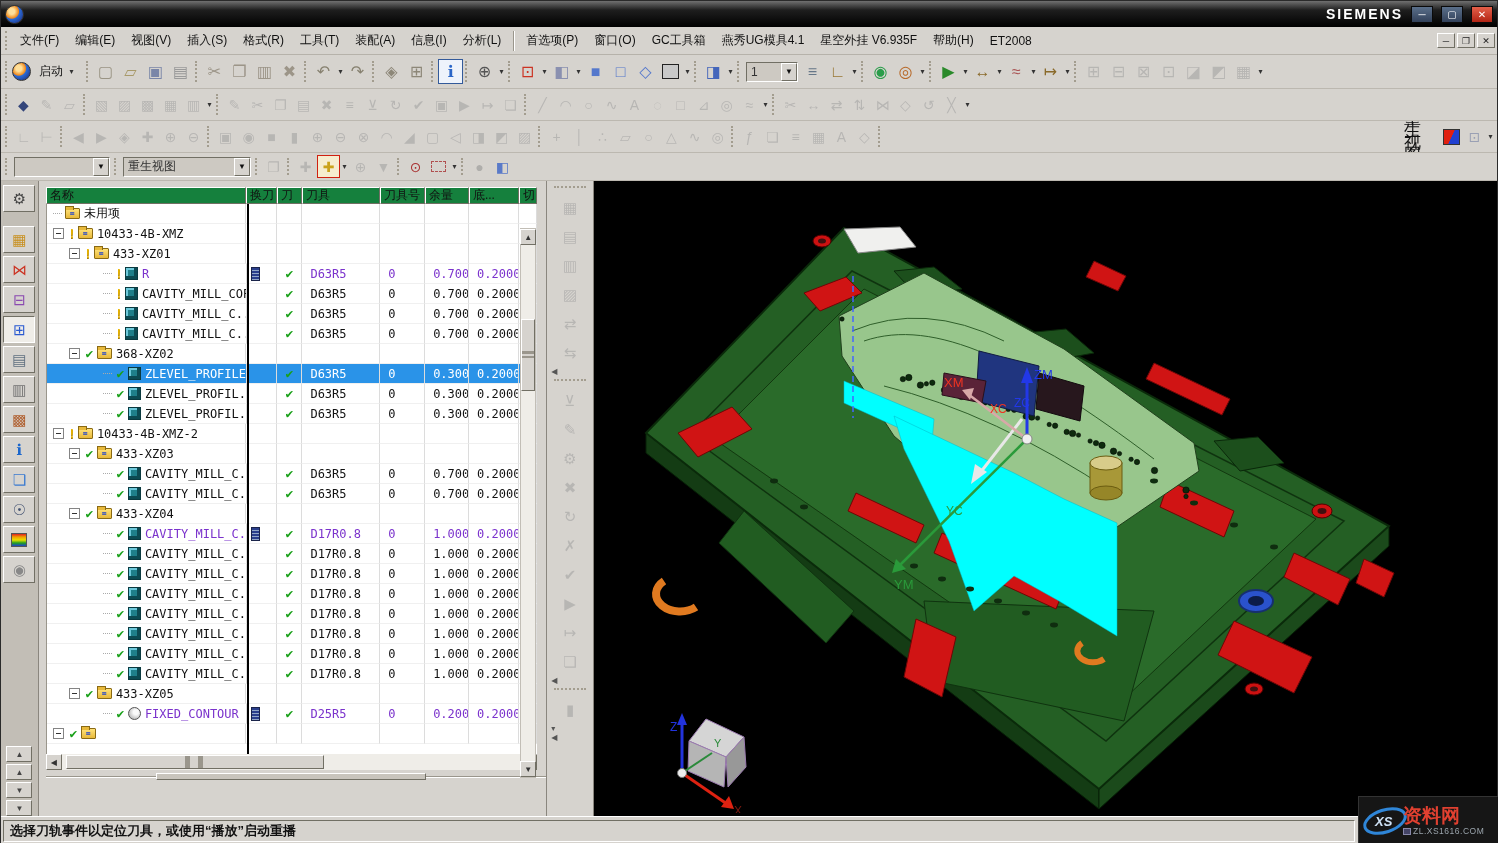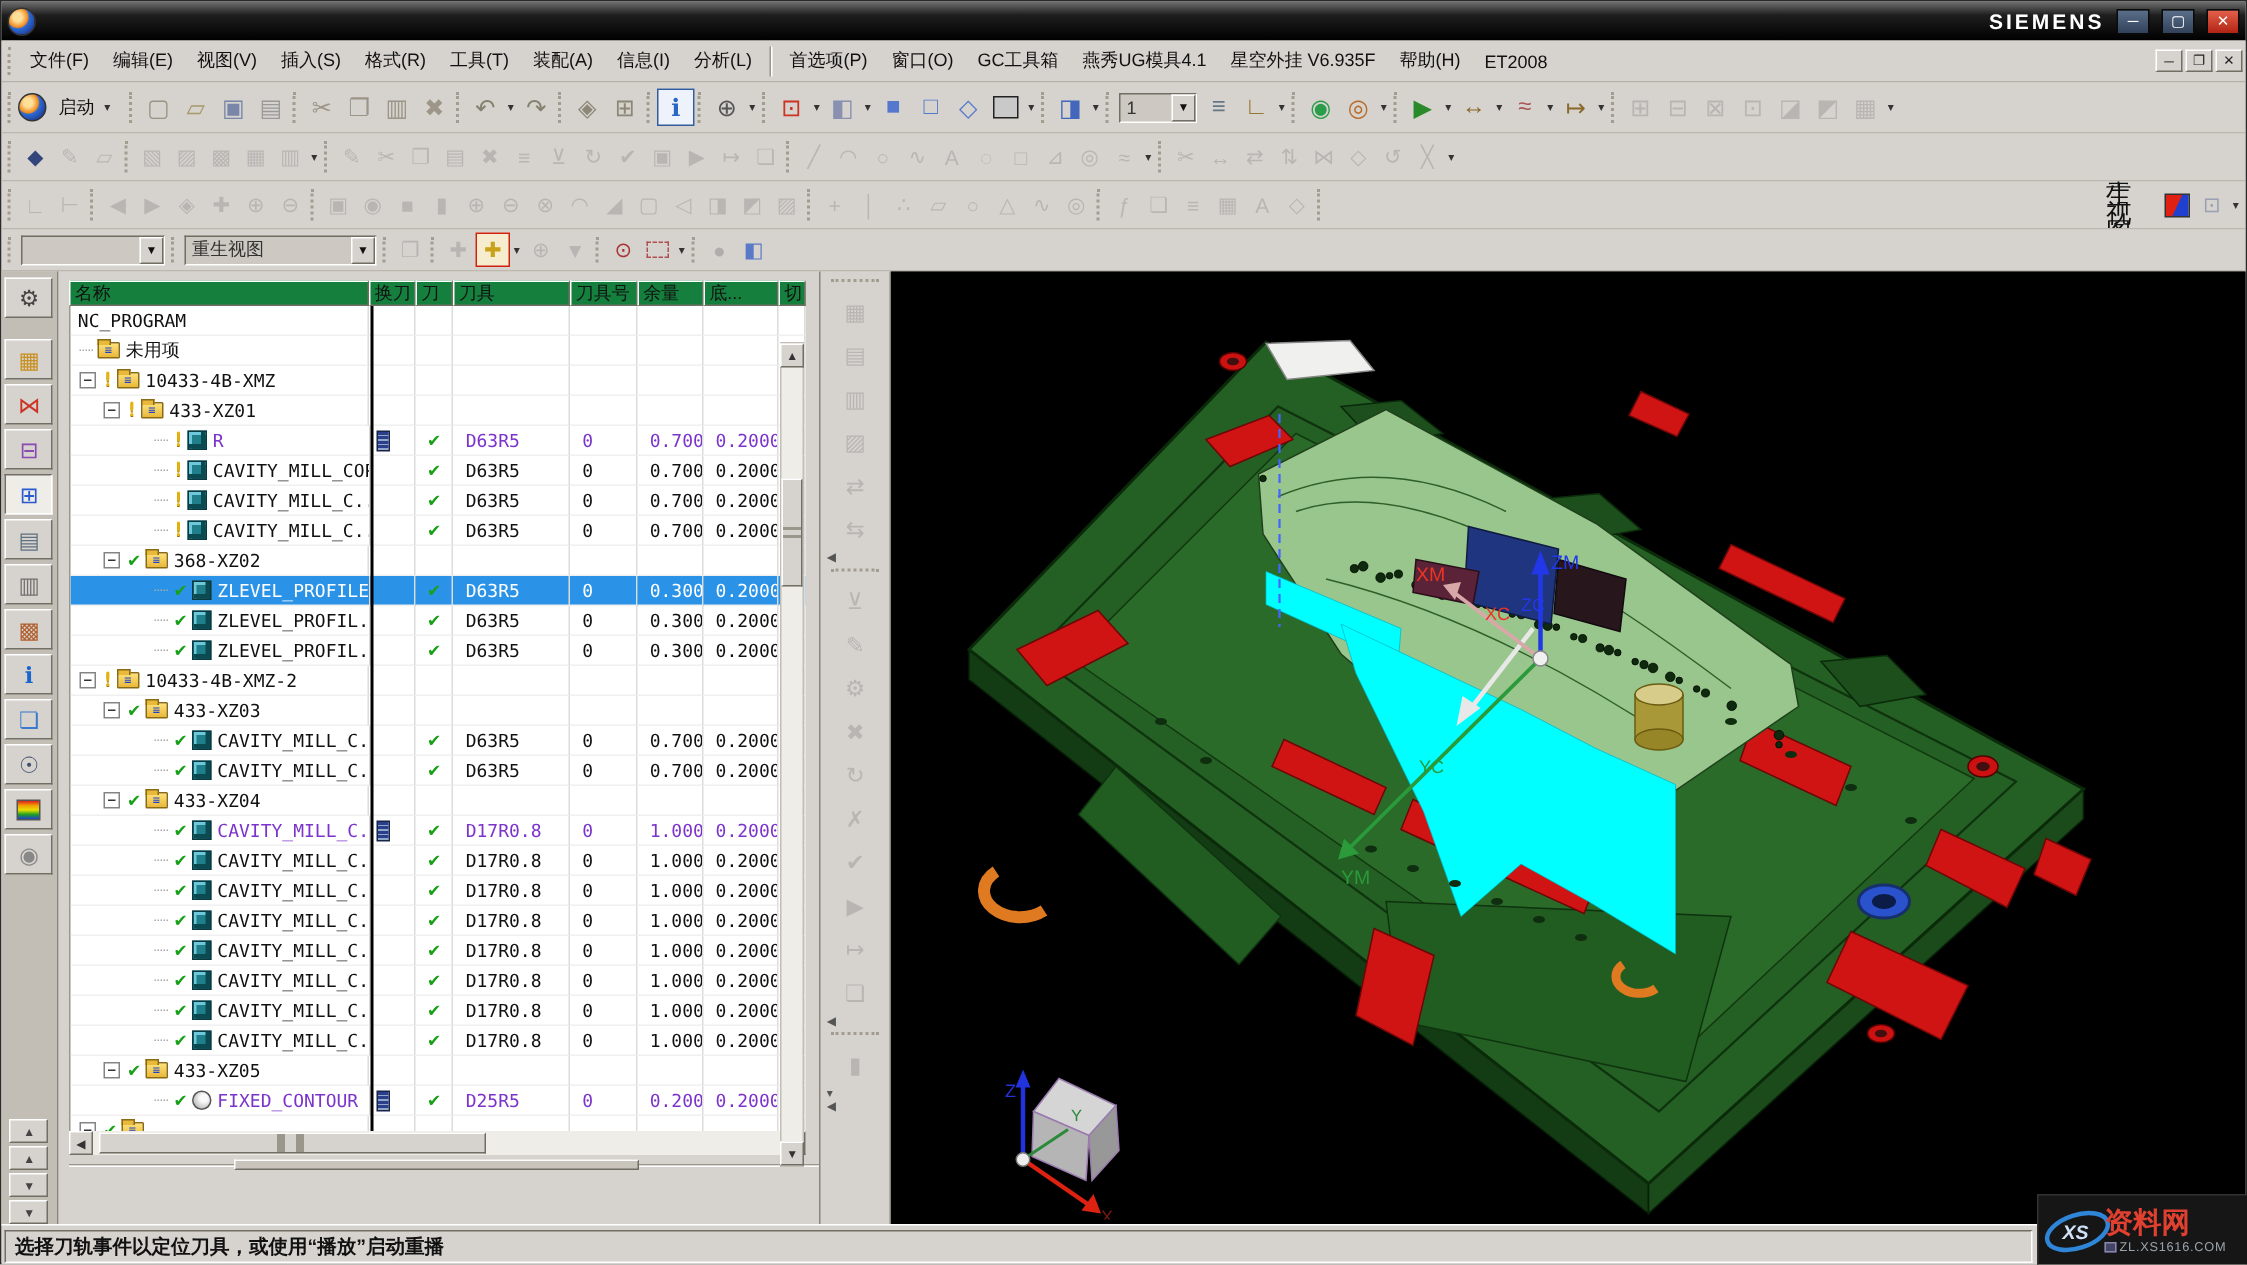--- a/index.html
+++ b/index.html
@@ -492,32 +492,20 @@
           <div class="hcell" style="width: 31px;">换刀</div>
           <div class="hcell" style="width: 25px;">刀</div>
           <div class="hcell" style="width: 78px;">刀具</div>
           <div class="hcell" style="width: 45px;">刀具号</div>
           <div class="hcell" style="width: 44px;">余量</div>
           <div class="hcell" style="width: 50px;">底...</div>
           <div class="hcell" style="width: 18px;">切</div>
         </div>
       <div id="nav-rows">
         <div id="col-divider"></div>
-      <div class="trow">
-            <div class="cell" style="width: 200px; padding-left: 2px;">
-              <span class="nm">NC_PROGRAM</span>
-            </div>
-            <div class="cell" style="width: 31px;"></div>
-            <div class="cell" style="width: 25px; justify-content: center;"></div>
-            <div class="cell" style="width: 78px;"></div>
-            <div class="cell" style="width: 45px;"></div>
-            <div class="cell" style="width: 44px;"></div>
-            <div class="cell" style="width: 50px;"></div>
-            <div class="cell" style="width: 18px;"></div>
-          </div>
           <div class="trow">
             <div class="cell" style="width: 200px; padding-left: 6px;">
               <span class="tln"></span>
               <span class="ic-folder"></span>
               <span class="nm">未用项</span>
             </div>
             <div class="cell" style="width: 31px;"></div>
             <div class="cell" style="width: 25px; justify-content: center;"></div>
             <div class="cell" style="width: 78px;"></div>
             <div class="cell" style="width: 45px;"></div>

